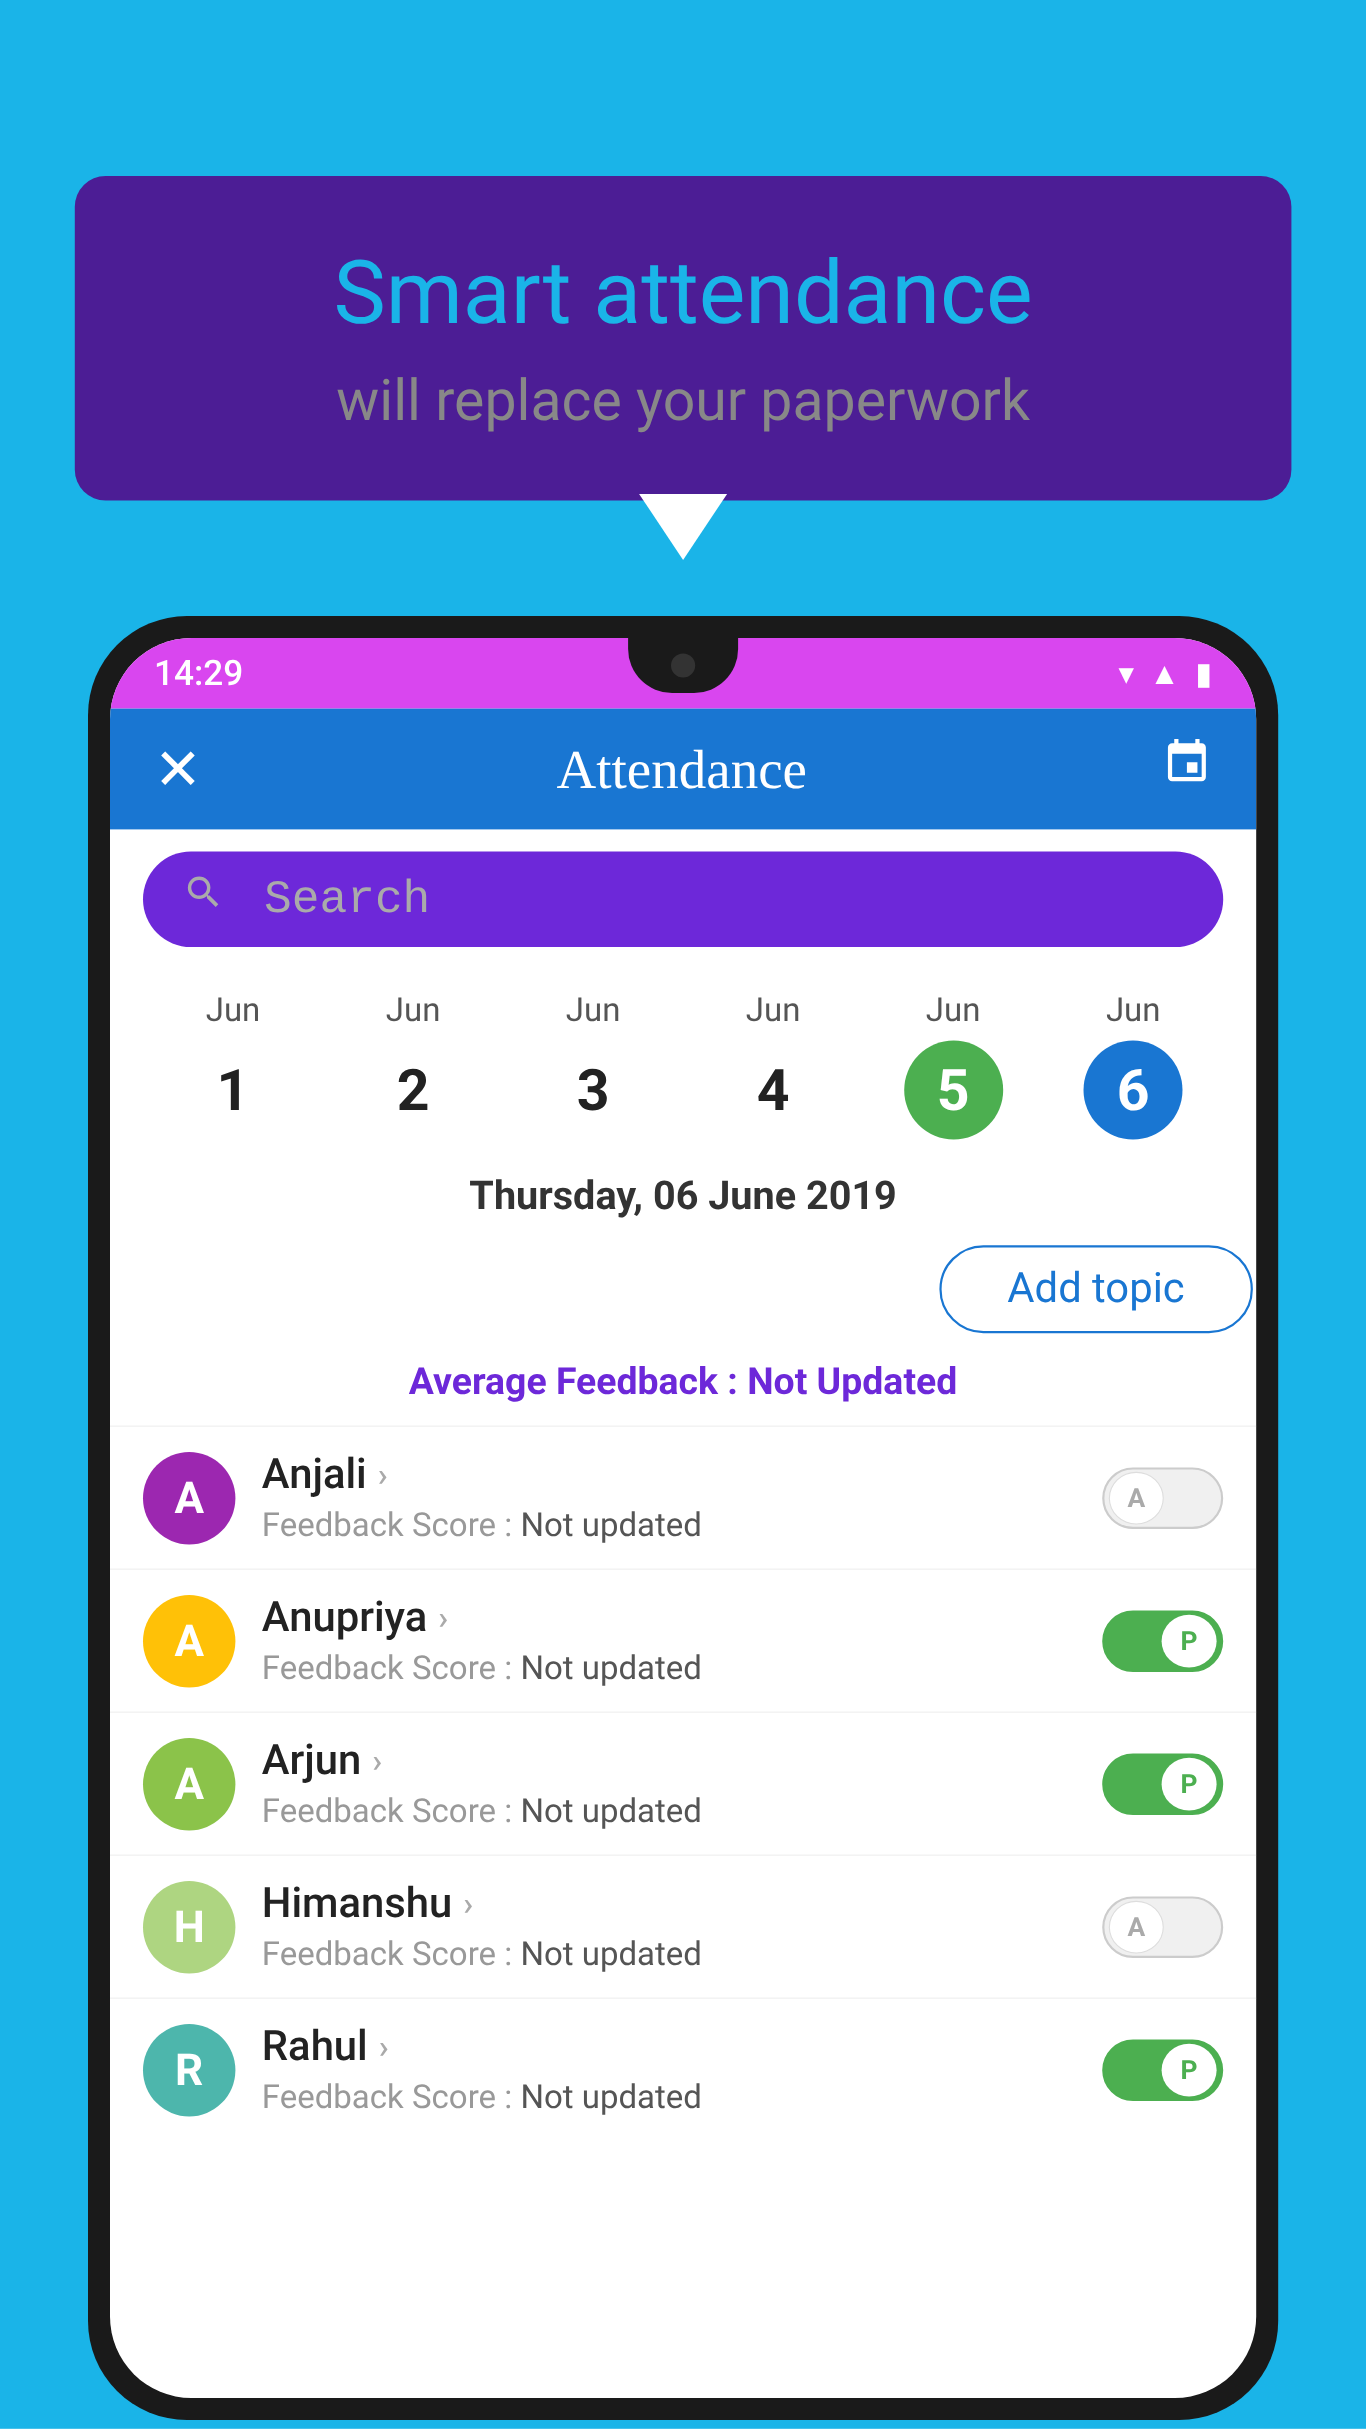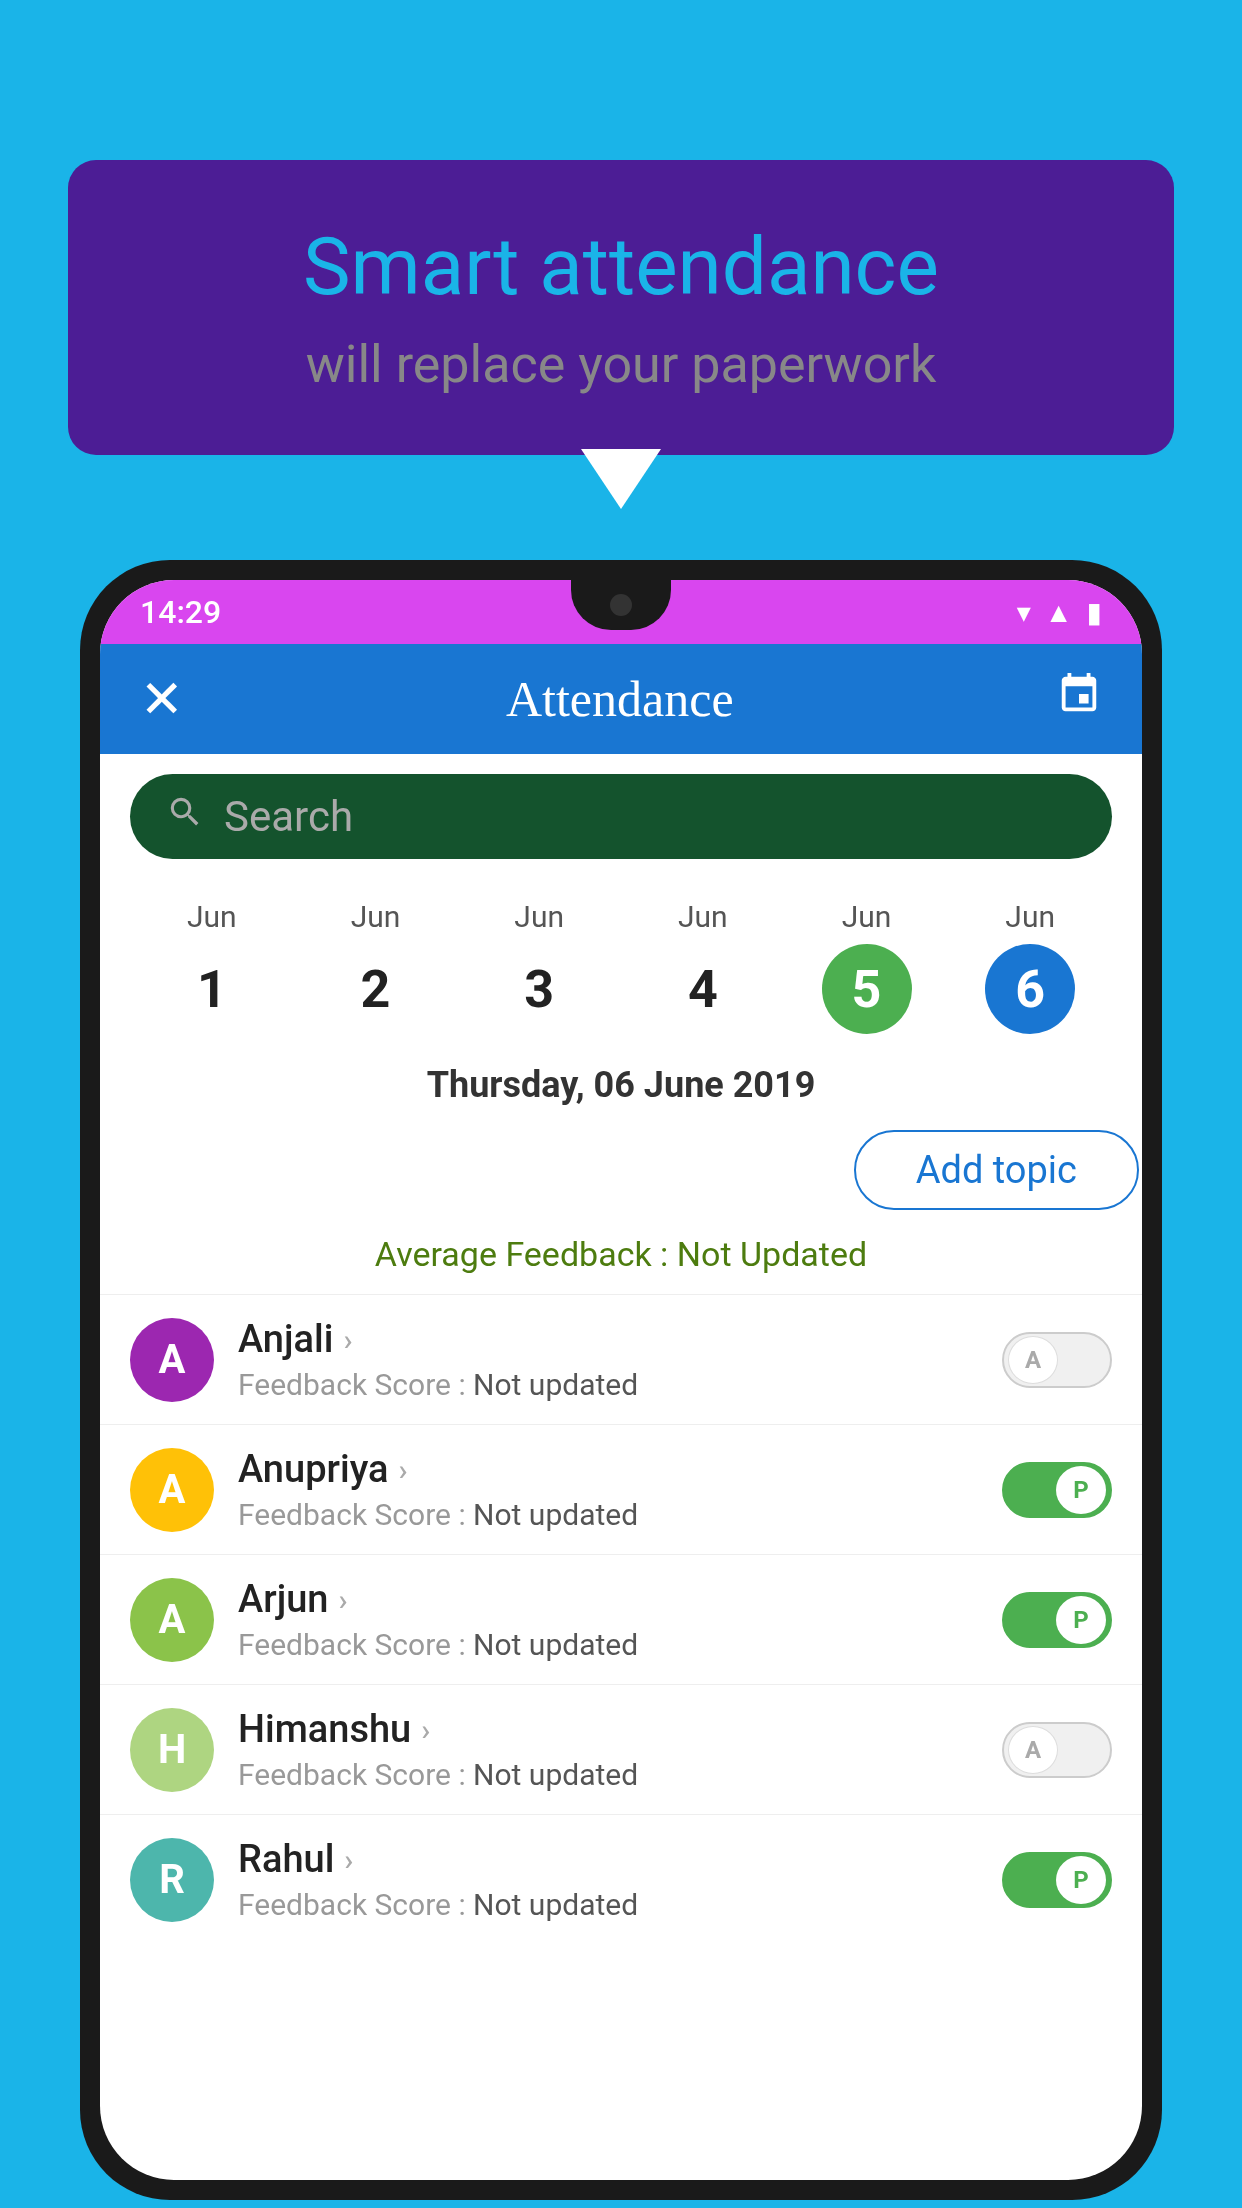--- a/index.html
+++ b/index.html
@@ -135,27 +135,28 @@
       cursor: pointer;
     }
     .calendar-btn {
       color: white;
       font-size: 46px;
       cursor: pointer;
     }
 
     
     .search-container {
-      background: #14532d;
+      background: #6d28d9;
       margin: 20px 30px;
       border-radius: 50px;
       display: flex;
       align-items: center;
       padding: 18px 36px;
-      gap: 20px;
+      gap: 36px;
+      font-family: Liberation Mono, monospace;
     }
     .search-icon-wrap {
       color: #aaa;
       font-size: 40px;
     }
     .search-input-text {
       color: #aaa;
       font-size: 42px;
     }
 
@@ -223,22 +224,22 @@
     }
 
     
     .avg-feedback {
       text-align: center;
       font-size: 34px;
       color: #888;
       padding: 10px 0 20px;
     }
     .avg-feedback span {
-      color: #4d7c0f;
-      font-weight: 400;
+      color: #6d28d9;
+      font-weight: 700;
     }
 
     
     .student-item {
       display: flex;
       align-items: center;
       padding: 22px 30px;
       border-top: 1px solid #eee;
       gap: 24px;
     }

